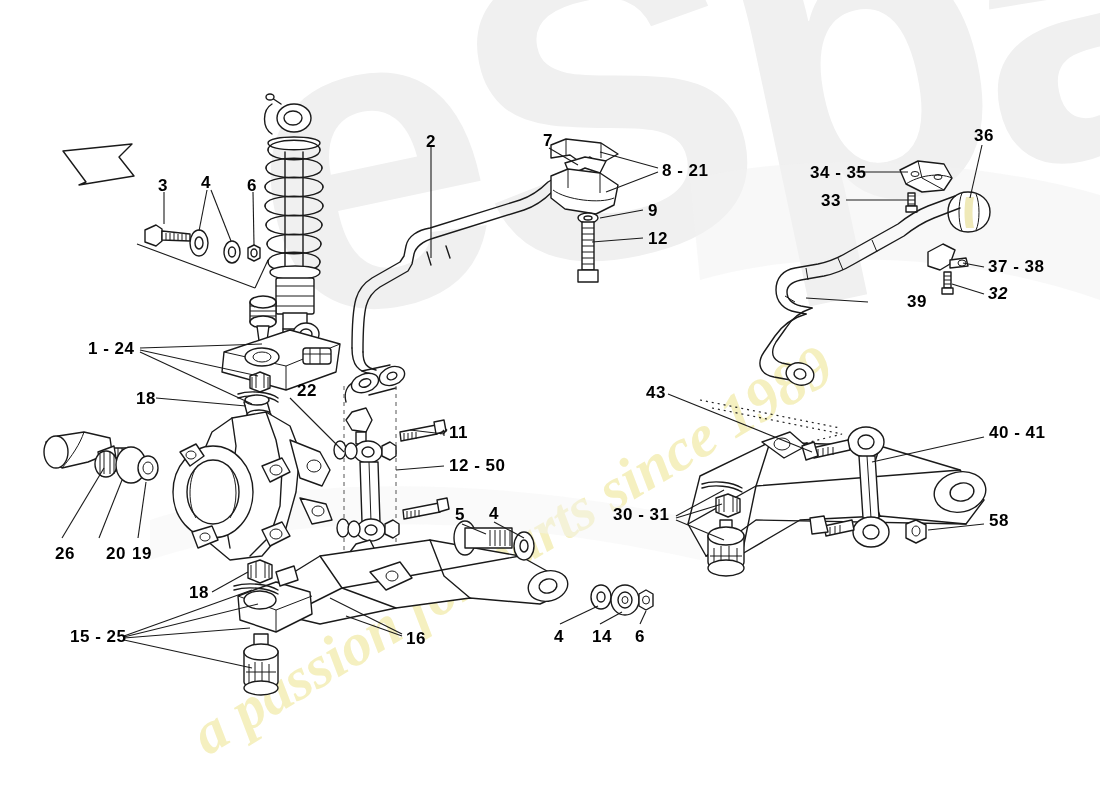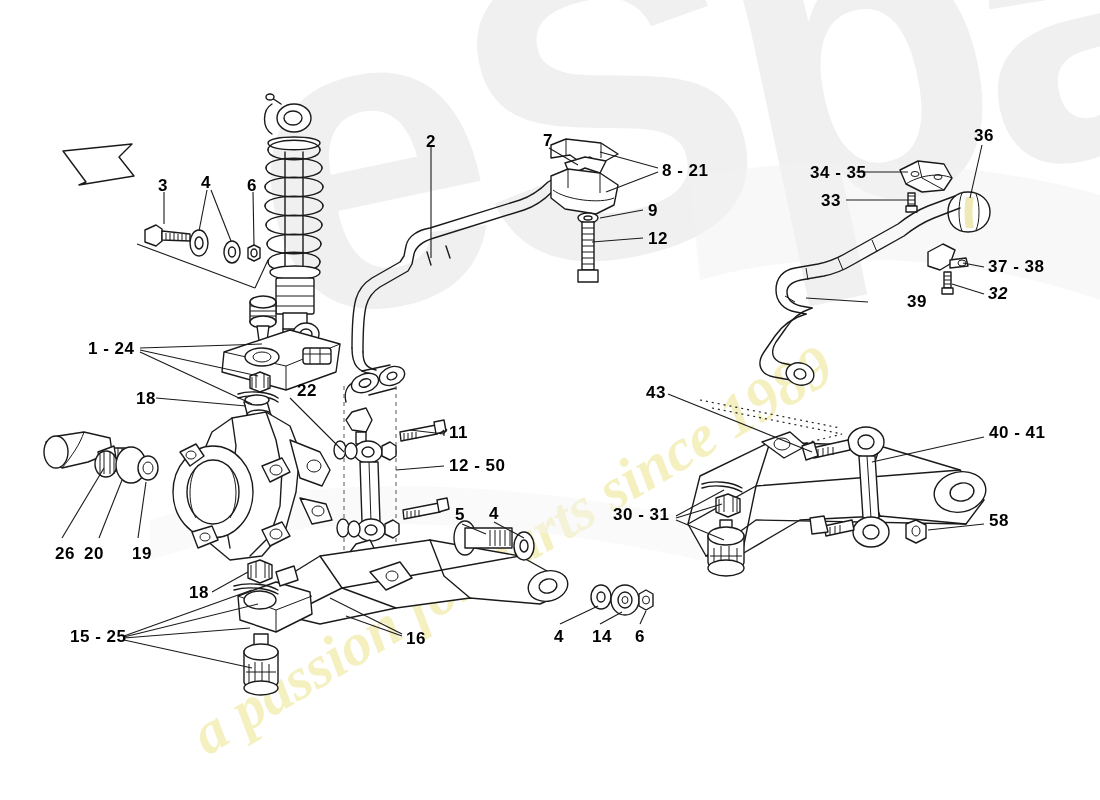--- a/index.html
+++ b/index.html
@@ -486,21 +486,21 @@
   <div class="lbl" style="left:297px;top:381px;text-align:center;">22</div>
   <div class="lbl" style="left:449px;top:423px;">11</div>
   <div class="lbl" style="left:449px;top:456px;">12 - 50</div>
   <div class="lbl" style="left:455px;top:505px;">5</div>
   <div class="lbl" style="left:489px;top:504px;">4</div>
   <div class="lbl" style="left:646px;top:383px;">43</div>
   <div class="lbl" style="left:989px;top:423px;">40 - 41</div>
   <div class="lbl" style="left:989px;top:511px;">58</div>
   <div class="lbl" style="left:613px;top:505px;">30 - 31</div>
   <div class="lbl" style="left:55px;top:544px;">26</div>
-  <div class="lbl" style="left:84px;top:544px;">20</div>
+  <div class="lbl" style="left:106px;top:544px;">20</div>
   <div class="lbl" style="left:132px;top:544px;">19</div>
   <div class="lbl" style="left:189px;top:583px;">18</div>
   <div class="lbl" style="left:70px;top:627px;">15 - 25</div>
   <div class="lbl" style="left:406px;top:629px;">16</div>
   <div class="lbl" style="left:554px;top:627px;">4</div>
   <div class="lbl" style="left:592px;top:627px;">14</div>
   <div class="lbl" style="left:635px;top:627px;">6</div>
 
 </div>
 

